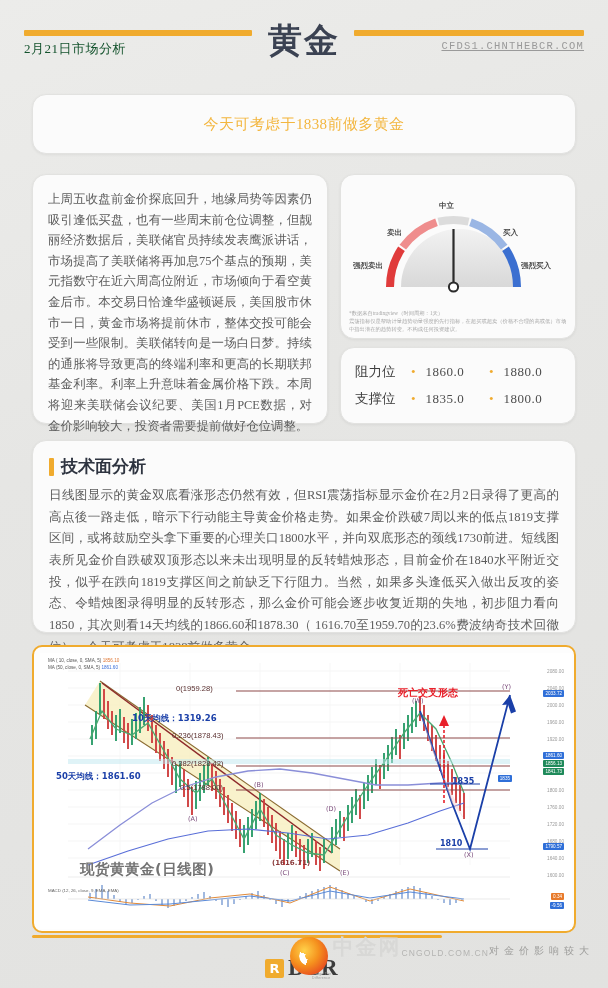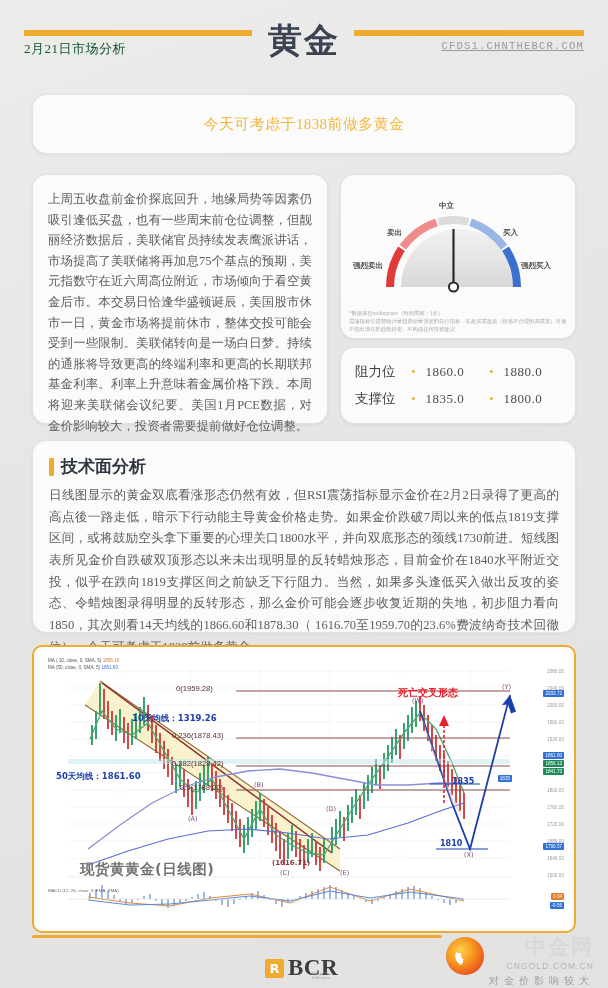--- a/index.html
+++ b/index.html
@@ -181,21 +181,21 @@
     background:conic-gradient(from 200deg, #fff 0deg 95deg, transparent 95deg 360deg);
     -webkit-mask: radial-gradient(circle, transparent 3.5px, #000 4px);
             mask: radial-gradient(circle, transparent 3.5px, #000 4px);
   }
   .cng-name { font-size:21px; font-weight:bold; color:#d8d8d6; letter-spacing:2px;
               font-family:"DejaVu Sans",sans-serif; line-height:1; }
   .cng-url { font-size:8.5px; color:#b4b4b2; letter-spacing:1.1px; margin-top:3px;
              font-family:"Liberation Sans",sans-serif; }
   .cng-slogan { font-size:10px; color:#9e9e9c; letter-spacing:5px; margin-top:3px;
                 font-family:"DejaVu Sans",sans-serif; }
-  .cng-right { display:flex; flex-direction:column; align-items:flex-end; }
+  .cng-right { display:flex; flex-direction:row; align-items:flex-end; }
 </style>
 </head>
 <body>
 
 <div class="header">
   <div class="hdr-rule-l"></div>
   <div class="hdr-rule-r"></div>
   <div class="hdr-date">2月21日市场分析</div>
   <div class="hdr-title">黄金</div>
   <div class="hdr-url">CFDS1.CHNTHEBCR.COM</div>

